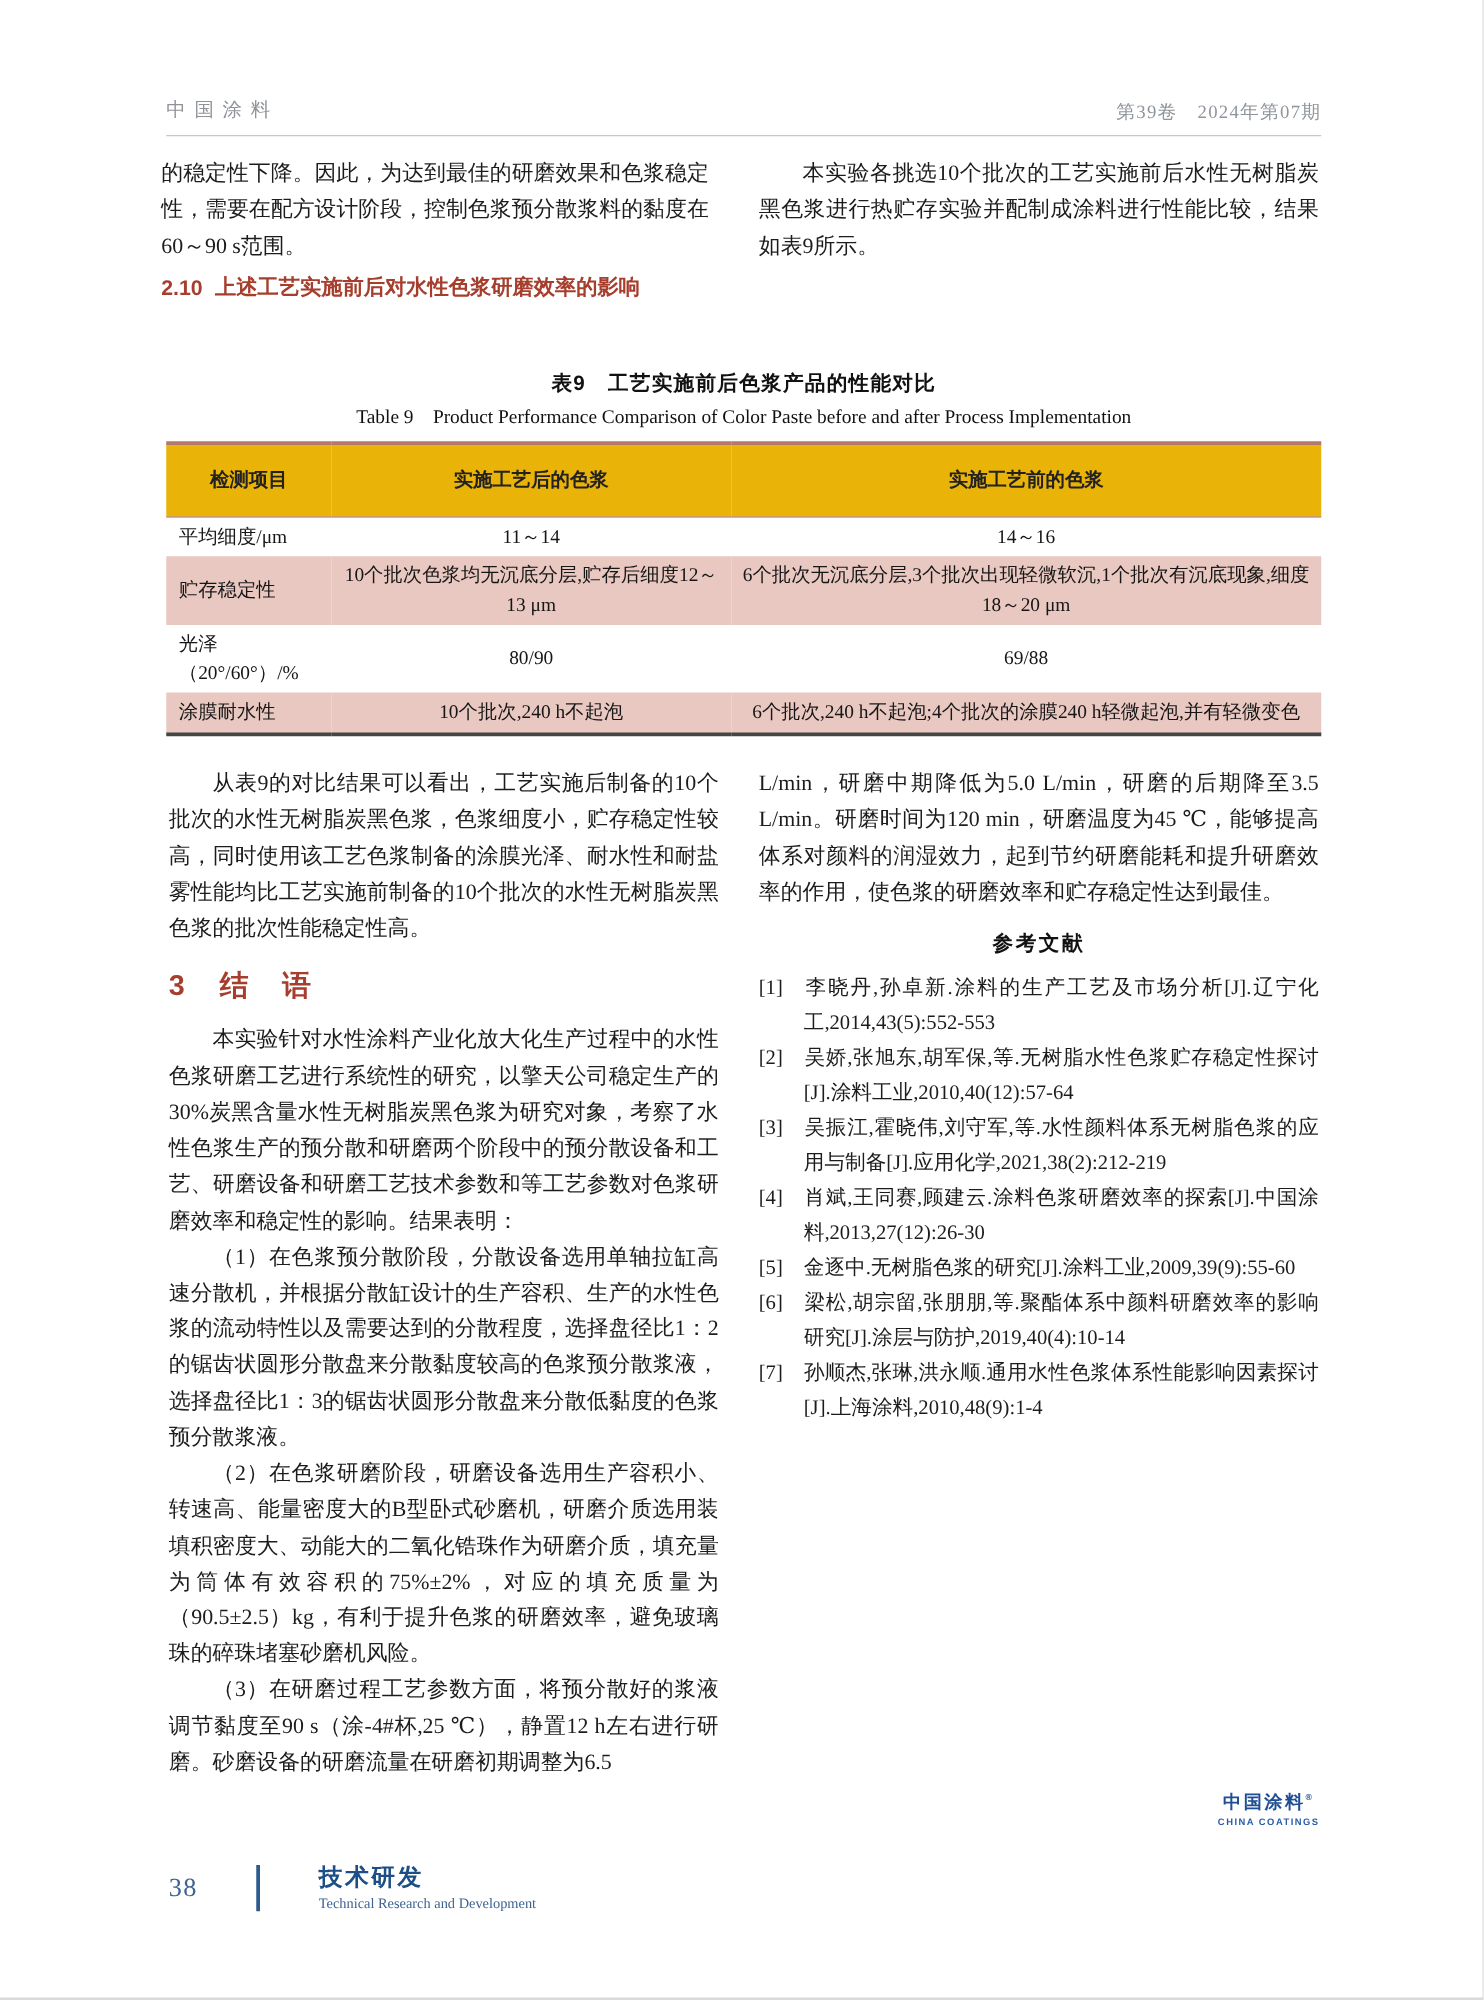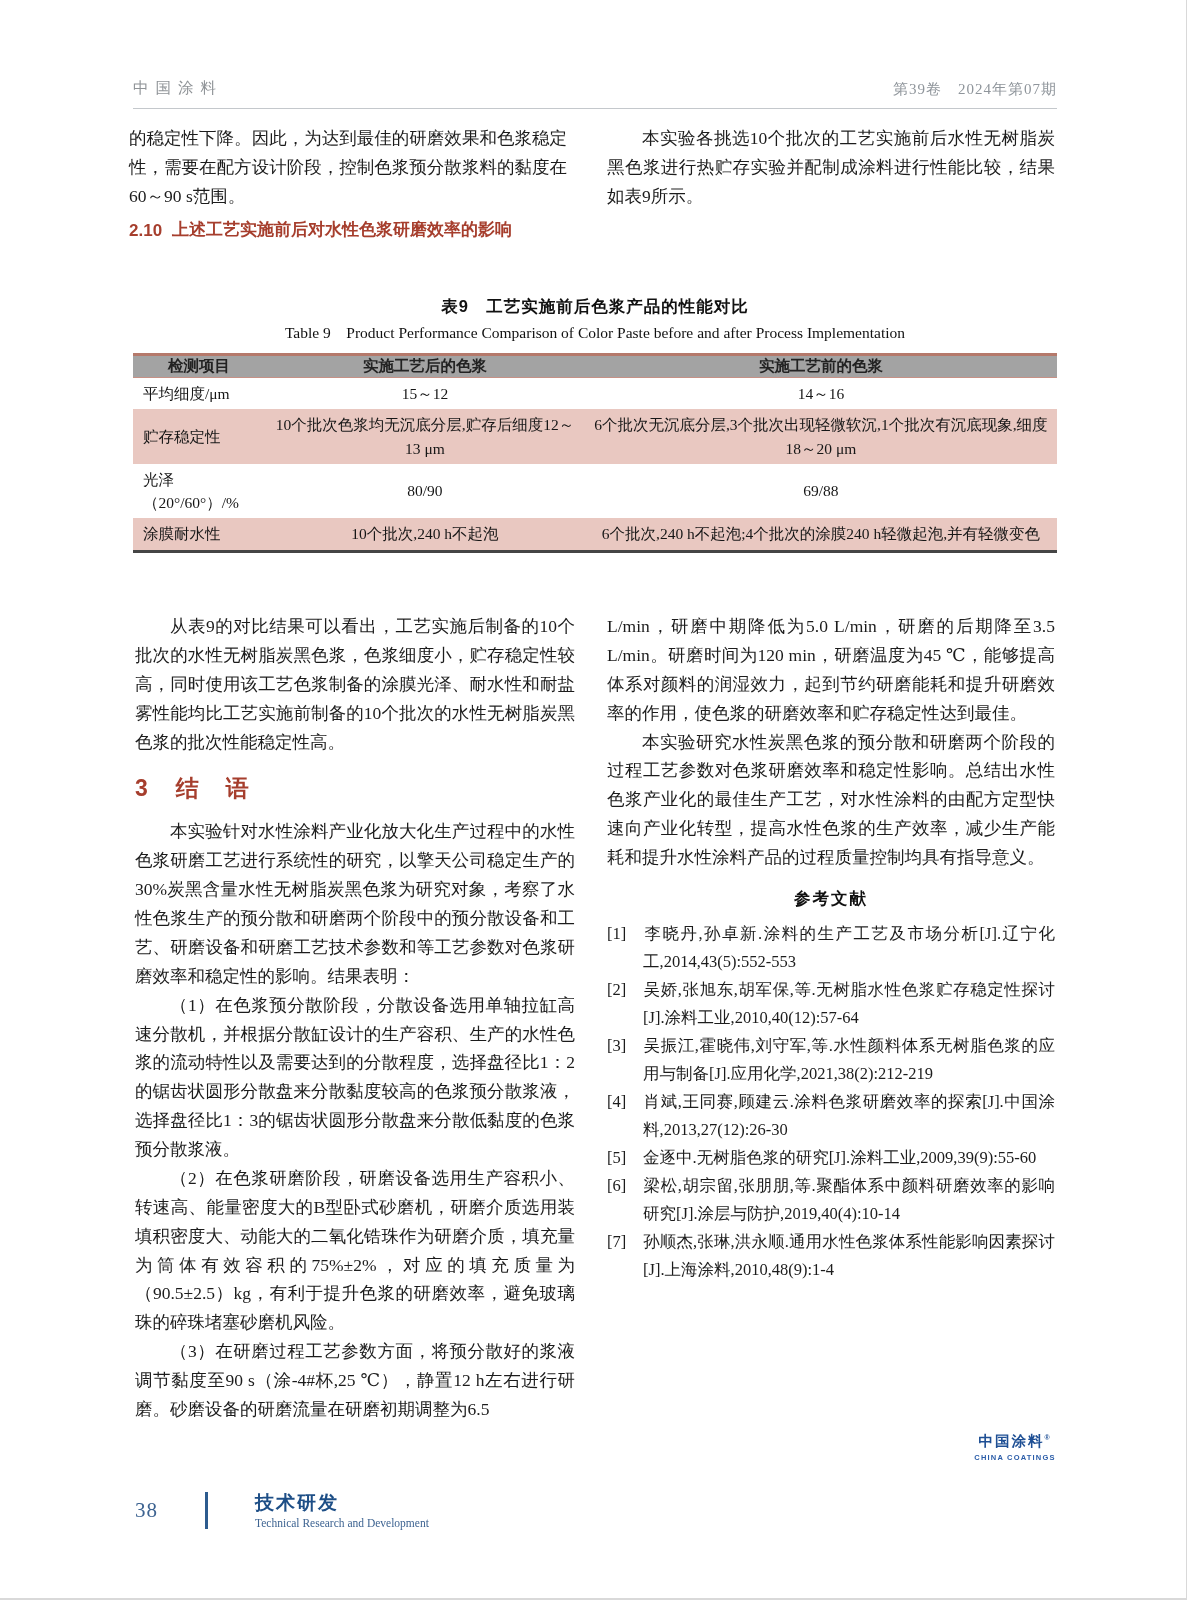--- a/index.html
+++ b/index.html
@@ -43,23 +43,23 @@
   .cap-cn{
     text-align:center;font-family:"Liberation Sans","DejaVu Sans",sans-serif;
     font-weight:bold;font-size:16.5px;color:#111;letter-spacing:1px;
   }
   .cap-en{text-align:center;font-weight:normal;font-size:15.5px;margin-top:5px;color:#111;}
   table.t9{
     width:100%;border-collapse:collapse;margin-top:9px;
     border-bottom:3px solid #454545;font-size:15.5px;
   }
   table.t9 thead th{
-    background:#a3a3a3;border-top:3px solid #b5796b;border-bottom:1px solid #c79186;
+    background:#eab308;border-top:3px solid #b5796b;border-bottom:1px solid #c79186;
     font-family:"Liberation Sans","DejaVu Sans",sans-serif;font-weight:bold;
-    font-size:15.5px;padding:0 4px;color:#222;margin-top:32px;
+    font-size:15.5px;padding:18px 4px;color:#222;margin-top:32px;
   }
   table.t9 td{padding:4px 8px;text-align:center;line-height:1.5;vertical-align:middle;color:#161616;}
   table.t9 td.item{text-align:left;padding-left:10px;}
   tr.shade{background:#e9c8c1;}
   col.c1{width:14.3%;} col.c2{width:34.6%;} col.c3{width:51.1%;}
 
   
   .refs-title{
     text-align:center;font-family:"Liberation Sans","DejaVu Sans",sans-serif;
     font-weight:bold;font-size:16.5px;margin:16px 0 10px;letter-spacing:2px;color:#111;
@@ -115,21 +115,21 @@
       <thead>
         <tr>
           <th>检测项目</th>
           <th>实施工艺后的色浆</th>
           <th>实施工艺前的色浆</th>
         </tr>
       </thead>
       <tbody>
         <tr>
           <td class="item">平均细度/μm</td>
-          <td>15～12</td>
+          <td>11～14</td>
           <td>14～16</td>
         </tr>
         <tr class="shade">
           <td class="item">贮存稳定性</td>
           <td>10个批次色浆均无沉底分层,贮存后细度12～13 μm</td>
           <td>6个批次无沉底分层,3个批次出现轻微软沉,1个批次有沉底现象,细度18～20 μm</td>
         </tr>
         <tr>
           <td class="item">光泽（20°/60°）/%</td>
           <td>80/90</td>
@@ -151,21 +151,20 @@
       <span>结　语</span>
     </div>
     <p class="para indent">本实验针对水性涂料产业化放大化生产过程中的水性色浆研磨工艺进行系统性的研究，以擎天公司稳定生产的30%炭黑含量水性无树脂炭黑色浆为研究对象，考察了水性色浆生产的预分散和研磨两个阶段中的预分散设备和工艺、研磨设备和研磨工艺技术参数和等工艺参数对色浆研磨效率和稳定性的影响。结果表明：</p>
     <p class="para indent">（1）在色浆预分散阶段，分散设备选用单轴拉缸高速分散机，并根据分散缸设计的生产容积、生产的水性色浆的流动特性以及需要达到的分散程度，选择盘径比1：2的锯齿状圆形分散盘来分散黏度较高的色浆预分散浆液，选择盘径比1：3的锯齿状圆形分散盘来分散低黏度的色浆预分散浆液。</p>
     <p class="para indent">（2）在色浆研磨阶段，研磨设备选用生产容积小、转速高、能量密度大的B型卧式砂磨机，研磨介质选用装填积密度大、动能大的二氧化锆珠作为研磨介质，填充量为筒体有效容积的75%±2%，对应的填充质量为（90.5±2.5）kg，有利于提升色浆的研磨效率，避免玻璃珠的碎珠堵塞砂磨机风险。</p>
     <p class="para indent">（3）在研磨过程工艺参数方面，将预分散好的浆液调节黏度至90 s（涂-4#杯,25 ℃），静置12 h左右进行研磨。砂磨设备的研磨流量在研磨初期调整为6.5</p>
   </div>
 
   <div class="col-right-bot">
     <p class="para">L/min，研磨中期降低为5.0 L/min，研磨的后期降至3.5 L/min。研磨时间为120 min，研磨温度为45 ℃，能够提高体系对颜料的润湿效力，起到节约研磨能耗和提升研磨效率的作用，使色浆的研磨效率和贮存稳定性达到最佳。</p>
-    <p class="para indent">本实验研究水性炭黑色浆的预分散和研磨两个阶段的过程工艺参数对色浆研磨效率和稳定性影响。总结出水性色浆产业化的最佳生产工艺，对水性涂料的由配方定型快速向产业化转型，提高水性色浆的生产效率，减少生产能耗和提升水性涂料产品的过程质量控制均具有指导意义。</p>
     <div class="refs-title">参考文献</div>
     <p class="ref"><span class="rnum">[1]</span><span>李晓丹,孙卓新.涂料的生产工艺及市场分析[J].辽宁化工,2014,43(5):552-553</span></p>
     <p class="ref"><span class="rnum">[2]</span><span>吴娇,张旭东,胡军保,等.无树脂水性色浆贮存稳定性探讨[J].涂料工业,2010,40(12):57-64</span></p>
     <p class="ref"><span class="rnum">[3]</span><span>吴振江,霍晓伟,刘守军,等.水性颜料体系无树脂色浆的应用与制备[J].应用化学,2021,38(2):212-219</span></p>
     <p class="ref"><span class="rnum">[4]</span><span>肖斌,王同赛,顾建云.涂料色浆研磨效率的探索[J].中国涂料,2013,27(12):26-30</span></p>
     <p class="ref"><span class="rnum">[5]</span><span>金逐中.无树脂色浆的研究[J].涂料工业,2009,39(9):55-60</span></p>
     <p class="ref"><span class="rnum">[6]</span><span>梁松,胡宗留,张朋朋,等.聚酯体系中颜料研磨效率的影响研究[J].涂层与防护,2019,40(4):10-14</span></p>
     <p class="ref"><span class="rnum">[7]</span><span>孙顺杰,张琳,洪永顺.通用水性色浆体系性能影响因素探讨[J].上海涂料,2010,48(9):1-4</span></p>
   </div>
 

